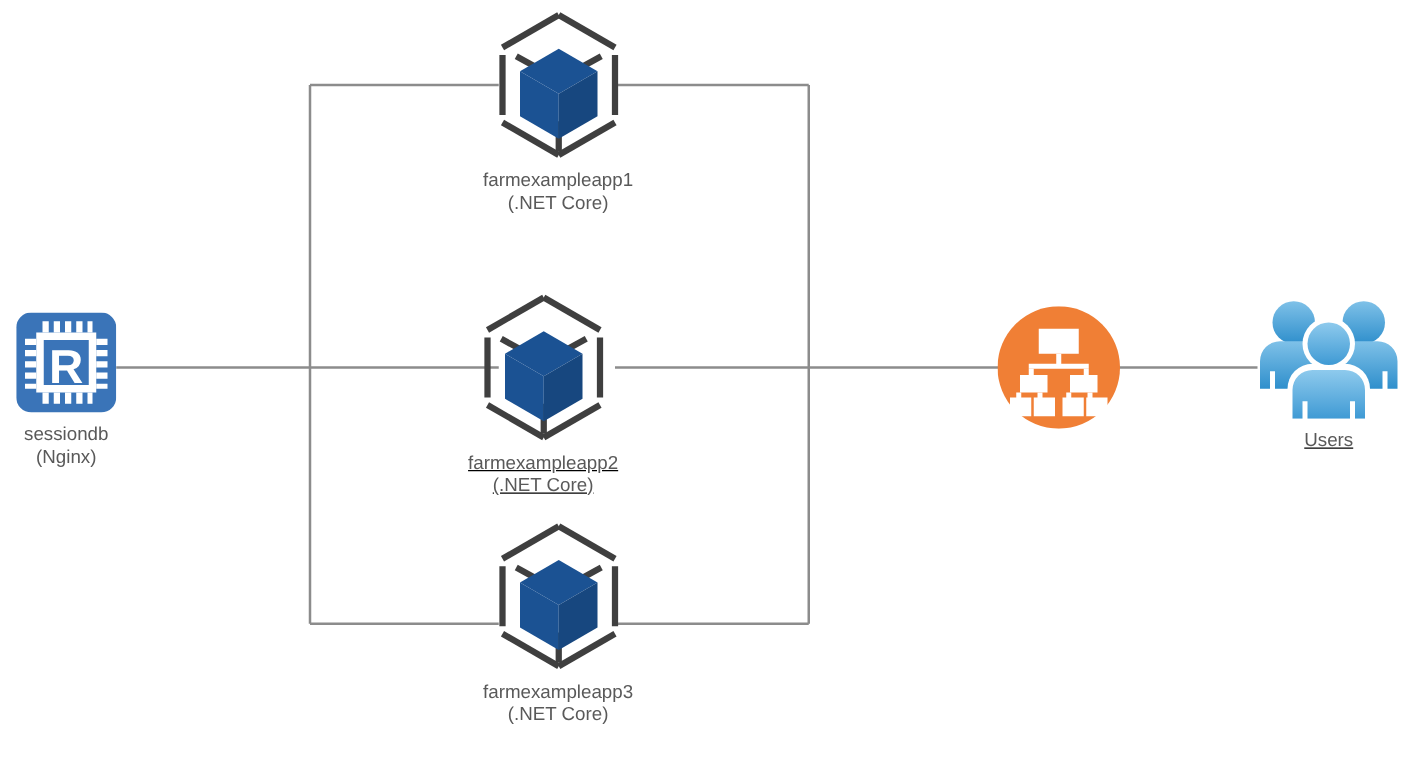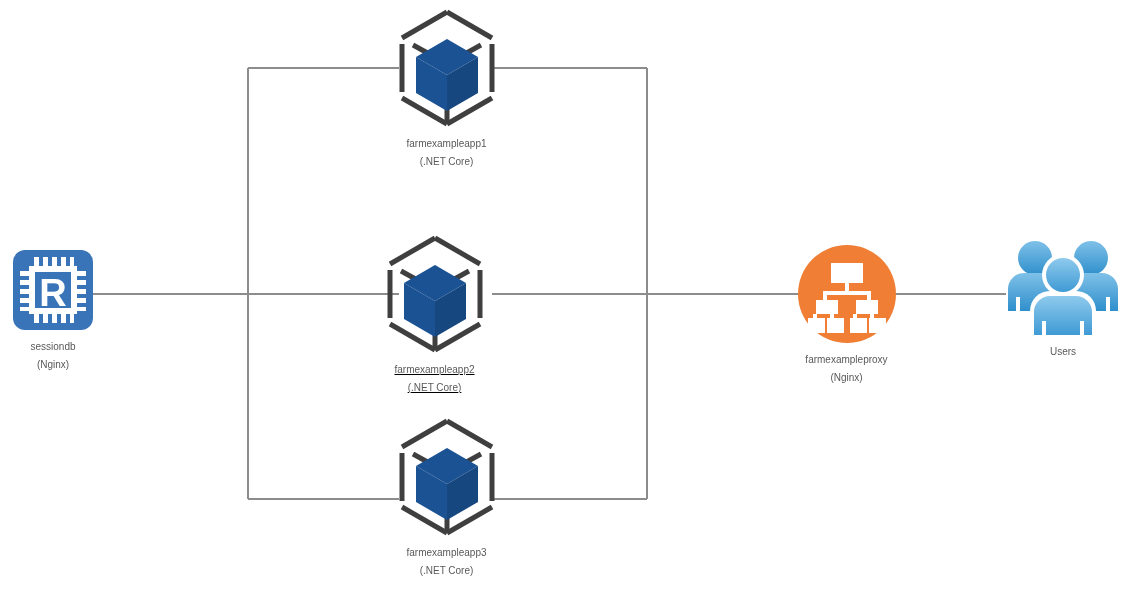--- a/index.html
+++ b/index.html
@@ -28,21 +28,21 @@
   .node {
     position: absolute;
     display: flex;
     flex-direction: column;
     align-items: center;
   }
   .node-label {
     margin-top: 4px;
     text-align: center;
     color: #595959;
-    font-size: 10px;
+    font-size: 15px;
     line-height: 18px;
     white-space: nowrap;
   }
   .node-label .line2 {
     display: block;
   }
   .icon-wrap {
     position: relative;
     display: block;
   }
@@ -239,27 +239,23 @@
           <rect x="55" y="69" width="4" height="6"></rect>
           <rect x="72" y="69" width="4" height="6"></rect>
 
           <rect x="10" y="73" width="17" height="15"></rect>
           <rect x="29" y="73" width="17" height="15"></rect>
           <rect x="52" y="73" width="17" height="15"></rect>
           <rect x="71" y="73" width="17" height="15"></rect>
         </g>
       </svg>
     </span>
-    <span class="node-label">
-      <span>farmexampleproxy</span>
-      <span class="line2">(Nginx)</span>
-    </span>
-  </div>
-
-  <div class="node" style="left:1005px; top:239px; width:116px;">
+  </div>
+
+  <div class="node" style="left:1005px; top:239px; width:116px;text-decoration:underline;">
     <span class="icon-wrap">
       <svg class="users-icon" viewBox="0 0 116 96">
         <defs>
           <linearGradient id="uGradBack" x1="0" y1="0" x2="0" y2="1">
             <stop offset="0%" stop-color="#7fc1e8"></stop>
             <stop offset="100%" stop-color="#2f8fcc"></stop>
           </linearGradient>
           <linearGradient id="uGradFront" x1="0" y1="0" x2="0" y2="1">
             <stop offset="0%" stop-color="#8ecaed"></stop>
             <stop offset="100%" stop-color="#3f9ad4"></stop>

